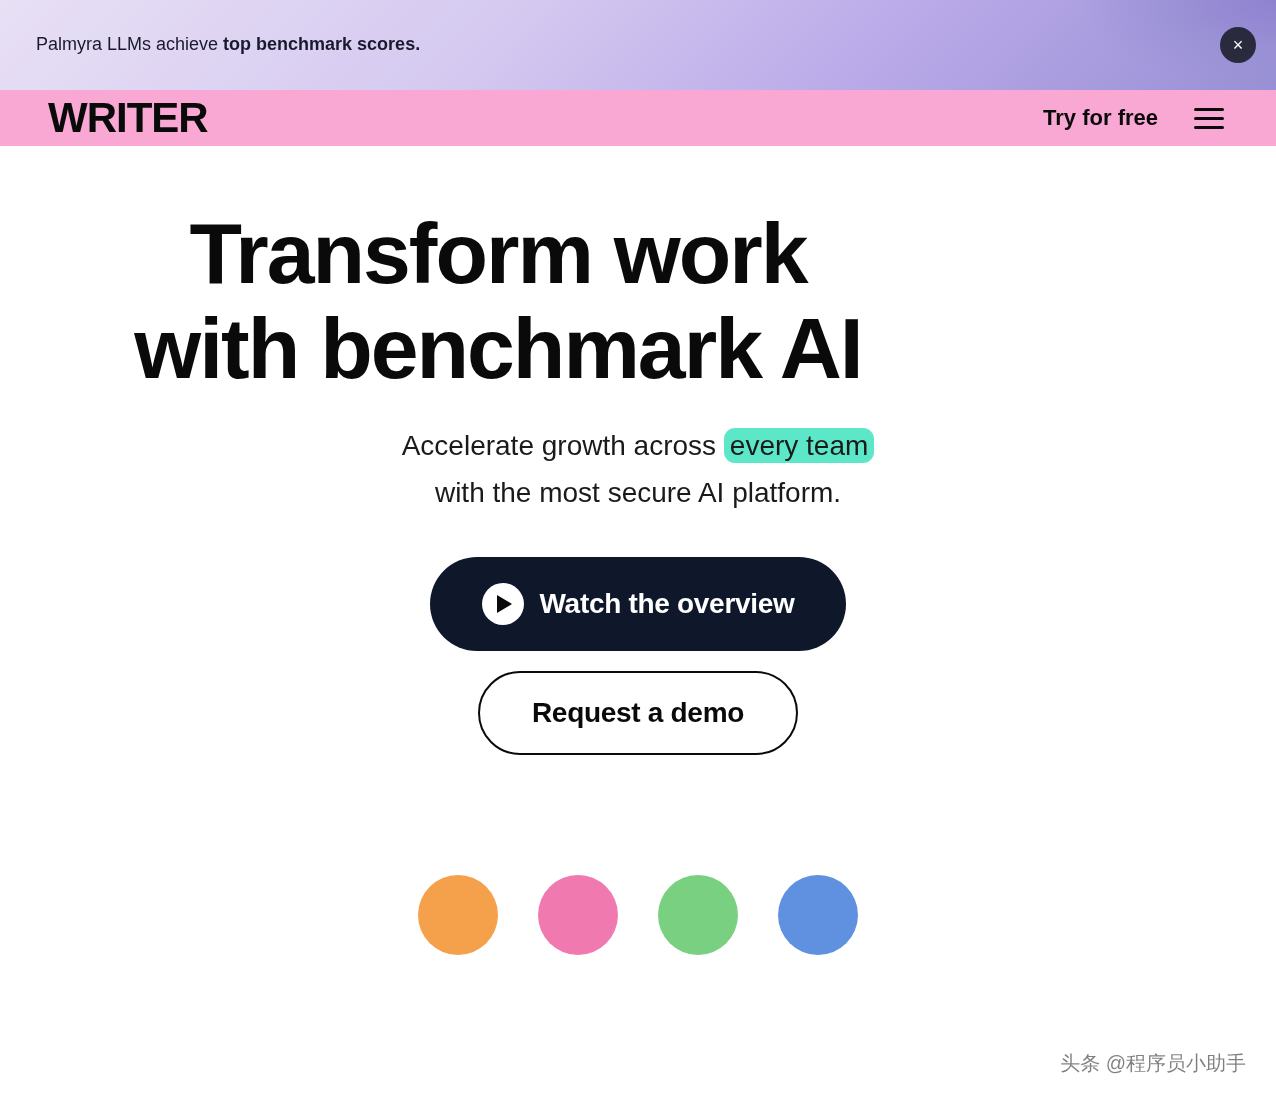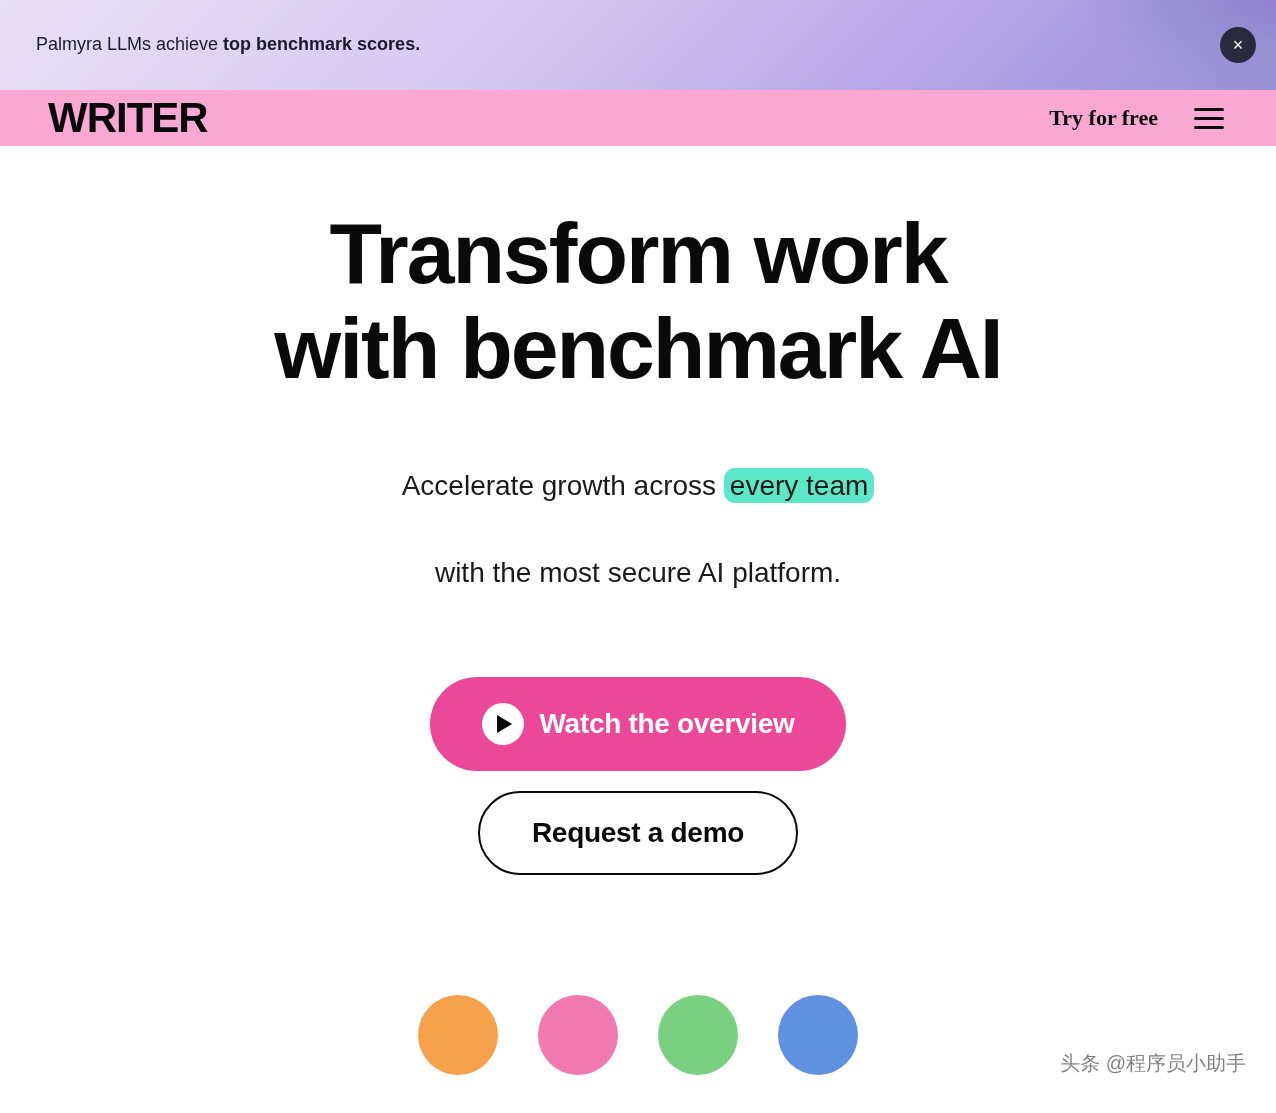--- a/index.html
+++ b/index.html
@@ -91,21 +91,20 @@
       align-items: center;
       gap: 32px;
     }
 
     .try-free-link {
       font-size: 22px;
       font-weight: 600;
       color: #0a0a0a;
       text-decoration: none;
       cursor: pointer;
-      font-family: Liberation Serif, serif;
     }
 
     .hamburger-icon {
       display: flex;
       flex-direction: column;
       gap: 6px;
       cursor: pointer;
       padding: 4px;
     }
 
@@ -114,25 +113,23 @@
       width: 30px;
       height: 3px;
       background: #0a0a0a;
       border-radius: 2px;
     }
 
     
     .hero {
       display: flex;
       flex-direction: column;
-      align-items: center;
       text-align: center;
       padding: 60px 48px 40px;
       background: #ffffff;
-      gap: 40px;
     }
 
     .hero-title {
       font-size: 86px;
       font-weight: 700;
       color: #0a0a0a;
       line-height: 1.1;
       letter-spacing: -2px;
       margin-bottom: 30px;
       max-width: 900px;
@@ -160,21 +157,21 @@
     
     .cta-group {
       display: flex;
       flex-direction: column;
       align-items: center;
       gap: 20px;
       margin-bottom: 60px;
     }
 
     .btn-primary {
-      background: #ec4899;
+      background: #0f172a;
       color: #ffffff;
       border: none;
       border-radius: 50px;
       padding: 26px 52px;
       font-size: 28px;
       font-weight: 700;
       cursor: pointer;
       display: flex;
       align-items: center;
       gap: 16px;

